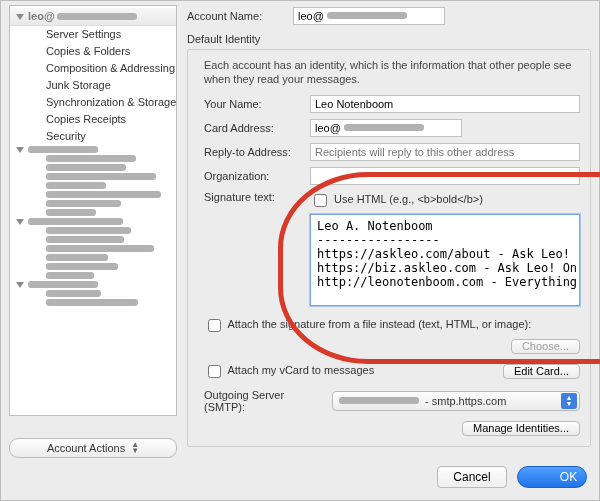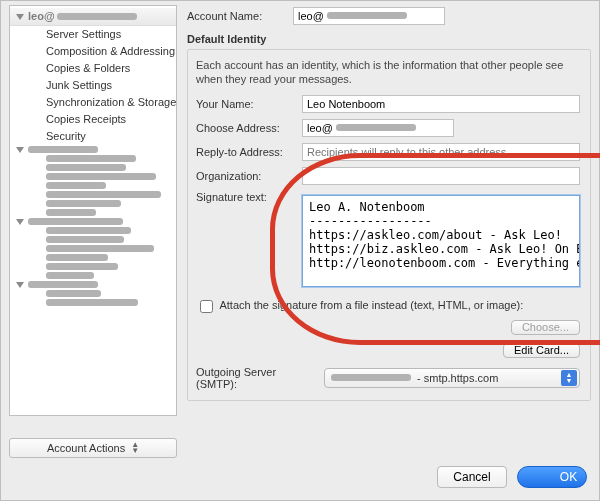--- a/index.html
+++ b/index.html
@@ -56,21 +56,21 @@
     background: #b2b2b2;
     height: 7px;
     border-radius: 3px;
   }
   .account-actions {
     margin-top: 22px;
     height: 20px;
     display: flex; align-items: center; justify-content: center;
     background: linear-gradient(#fdfdfd,#ededed);
     border: 1px solid #bcbcbc;
-    border-radius: 3px;
+    border-radius: 9px;
     font-size: 11px;
     position: relative;
   }
   .updn {
     font-size: 8px;
     line-height: 6px;
     color: #666;
     margin-left: 6px;
   }
 
@@ -90,27 +90,27 @@
   }
   .textin {
     flex: 1;
     height: 18px;
     border: 1px solid #c1c1c1;
     background: #fff;
     padding: 1px 4px;
     font-size: 11px;
   }
   .section-title {
-    font-weight: 700;
+    font-weight: 400;
     margin: 8px 0 4px 0;
   }
   .box {
     border: 1px solid #cfcfcf;
     background: #ececec;
-    padding: 8px 10px 10px 8px;
+    padding: 8px 10px 10px 16px;
     border-radius: 2px;
   }
   .desc { color: #444; margin-bottom: 8px; line-height: 1.3; }
 
   .sig-area-wrap {
     position: relative;
     margin-top: 4px;
   }
   .sigbox {
     width: 100%;
@@ -196,27 +196,27 @@
     <div class="tree">
       <div class="tree-row tree-top">
         <span class="disclosure"></span>
         <span>leo@</span>
         <span class="blurbar" style="width:80px;margin-left:2px;"></span>
       </div>
       <div class="tree-row tree-sub">
           <span>Server Settings</span>
         </div>
       <div class="tree-row tree-sub">
+          <span>Copies &amp; Folders</span>
+        </div>
+      <div class="tree-row tree-sub">
           <span>Composition &amp; Addressing</span>
         </div>
       <div class="tree-row tree-sub">
-          <span>Copies &amp; Folders</span>
-        </div>
-      <div class="tree-row tree-sub">
-          <span>Junk Settings</span>
+          <span>Junk Storage</span>
         </div>
       <div class="tree-row tree-sub">
           <span>Synchronization &amp; Storage</span>
         </div>
       <div class="tree-row tree-sub">
           <span>Copies Receipts</span>
         </div>
       <div class="tree-row tree-sub">
           <span>Security</span>
         </div>
@@ -300,40 +300,44 @@
 
     <div class="box">
       <div class="desc">Each account has an identity, which is the information that other people see when they read your messages.</div>
 
       <div class="fieldrow">
         <span class="lbl">Your Name:</span>
         <input class="textin" value="Leo Notenboom" style="">
       </div>
 
       <div class="fieldrow">
-        <span class="lbl">Choose Address:</span>
+        <span class="lbl">Card Address:</span>
         <div style="flex:1;position:relative;">
           <input class="textin" value="leo@" style="">
           <span class="blurbar" style="width:80px;position:absolute;left:34px;top:5px;"></span>
         </div>
       </div>
 
       <div class="fieldrow">
         <span class="lbl">Reply-to Address:</span>
         <input class="textin" placeholder="Recipients will reply to this other address" style="">
       </div>
 
       <div class="fieldrow">
         <span class="lbl">Organization:</span>
         <input class="textin" style="">
       </div>
 
       <div class="fieldrow" style="align-items:flex-start;">
         <span class="lbl">Signature text:</span>
         <div style="flex:1;">
+          <label>
+            <input type="checkbox" class="chk" style="">
+            <span>Use HTML (e.g., &lt;b&gt;bold&lt;/b&gt;)</span>
+          </label>
           <div class="sig-area-wrap">
             <textarea class="sigbox" style="">Leo A. Notenboom
 -----------------
 https://askleo.com/about - Ask Leo!
 https://biz.askleo.com - Ask Leo! On Business
 http://leonotenboom.com - Everything else</textarea>
             <div class="highlight-ring"></div>
           </div>
         </div>
       </div>
@@ -343,33 +347,41 @@
           <input type="checkbox" class="chk" style="">
           <span>Attach the signature from a file instead (text, HTML, or image):</span>
         </label>
       </div>
       <div class="rowline" style="margin-top:4px;">
         <span class="grow"></span>
         <button class="btn" disabled="">Choose...</button>
       </div>
 
       <div class="rowline">
+        <label>
+          <input type="checkbox" class="chk" style="">
+          <span>Attach my vCard to messages</span>
+        </label>
         <span class="grow"></span>
         <button class="btn">Edit Card...</button>
       </div>
 
       <div class="rowline">
         <span class="lbl" style="width:128px;">Outgoing Server (SMTP):</span>
         <div class="select">
           <span class="blurbar" style="width:80px;margin-right:6px;"></span>
           <span>- smtp.https.com</span>
           <span class="cap">▲<br>▼</span>
         </div>
       </div>
 
+      <div class="rowline">
+        <span class="grow"></span>
+        <button class="btn">Manage Identities...</button>
+      </div>
     </div>
   </div>
 
   <div class="footer">
     <button class="btn-default">Cancel</button>
     <button class="btn-primary">OK</button>
   </div>
 
 </div>
 

